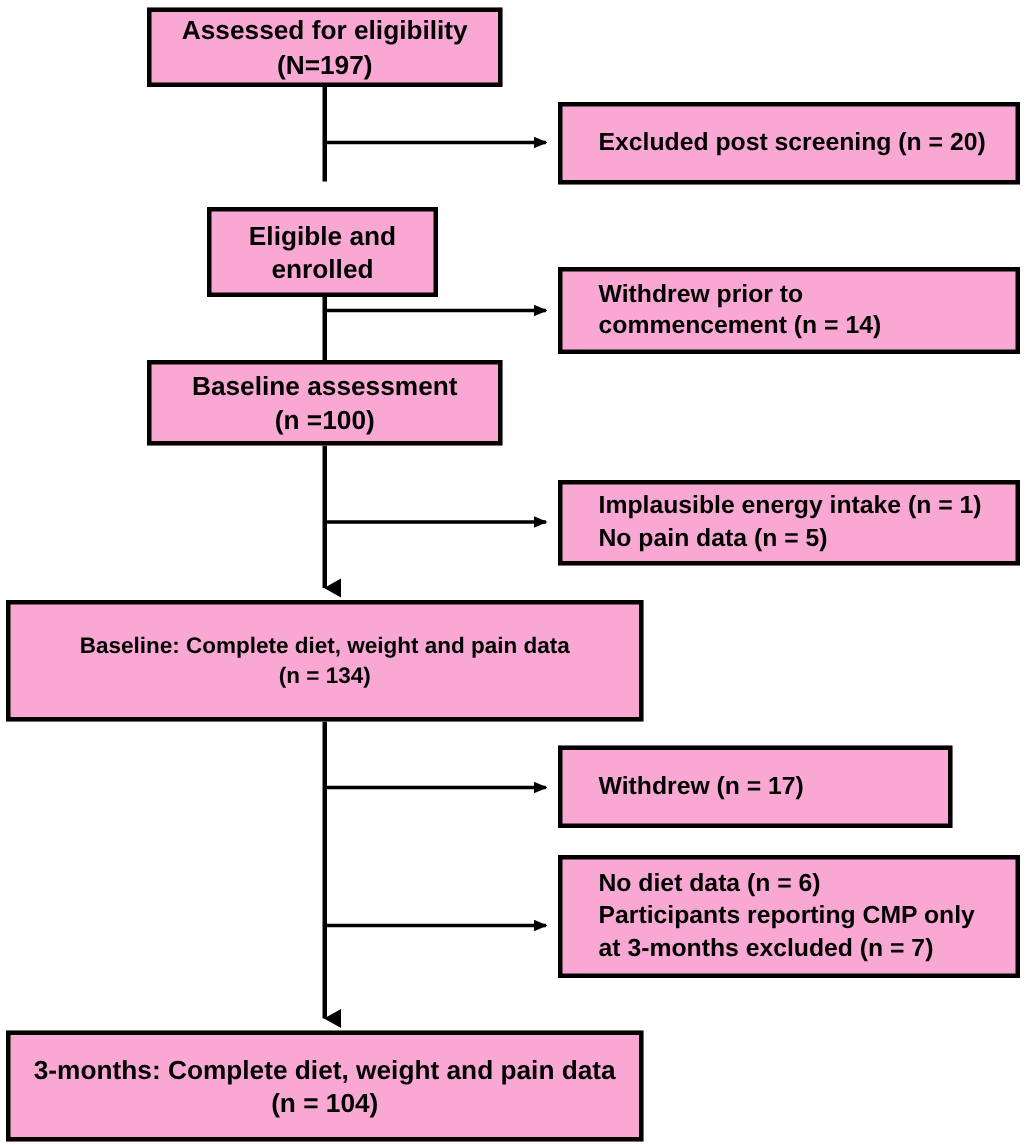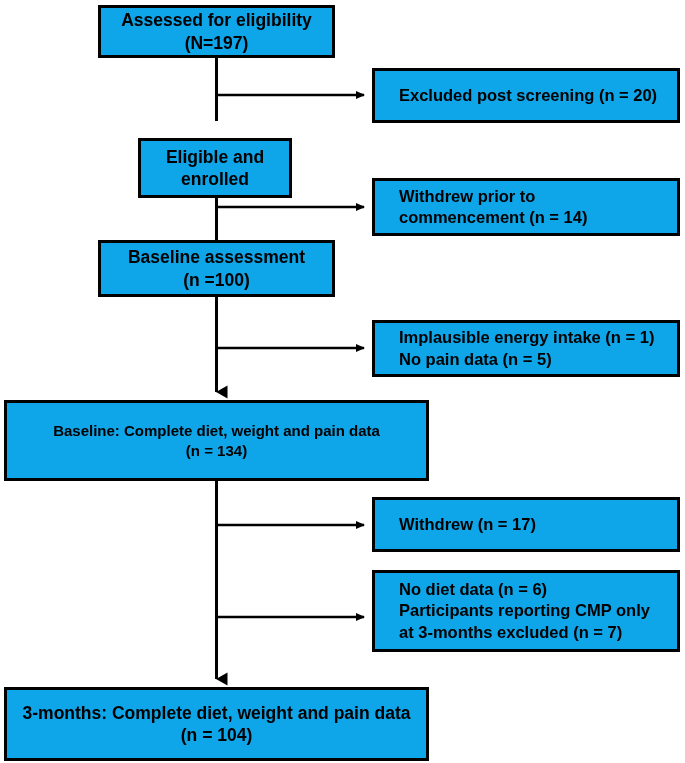--- a/index.html
+++ b/index.html
@@ -20,21 +20,21 @@
     left: 0;
     top: 0;
     width: 685px;
     height: 763px;
     pointer-events: none;
   }
   .node {
     position: absolute;
     box-sizing: border-box;
     border: 3px solid #000000;
-    background: #0ea5e9;
+    background: #f9a8d4;
     display: flex;
     flex-direction: column;
     justify-content: center;
     font-weight: bold;
     color: #000000;
     line-height: 1.28;
     z-index: 2;
   }
   .node.center {
     align-items: center;
@@ -51,21 +51,21 @@
   
   #node-assessed      { left: 98px;  top: 5px;   width: 237px; height: 53px;  font-size: 17.5px; }
   #node-eligible      { left: 138px; top: 121px; width: 154px; height: 60px;  font-size: 17.5px; margin-top: 17px; }
   #node-baseline-assess { left: 98px; top: 240px; width: 237px; height: 57px; font-size: 17.5px; }
   #node-baseline-complete { left: 4px; top: 400px; width: 425px; height: 81px; font-size: 15px; }
   #node-3months       { left: 4px;   top: 687px; width: 425px; height: 74px;  font-size: 17.5px; }
 
   #node-excluded      { left: 372px; top: 68px;  width: 308px; height: 55px;  font-size: 16.5px; }
   #node-withdrew-prior{ left: 372px; top: 178px; width: 308px; height: 58px;  font-size: 16.5px; }
   #node-implausible   { left: 372px; top: 320px; width: 308px; height: 57px;  font-size: 16.5px; }
-  #node-withdrew17    { left: 372px; top: 497px; width: 308px; height: 55px;  font-size: 16.5px; }
+  #node-withdrew17    { left: 372px; top: 497px; width: 263px; height: 55px;  font-size: 16.5px; }
   #node-nodiet        { left: 372px; top: 570px; width: 308px; height: 82px;  font-size: 16.5px; }
 </style>
 </head>
 <body>
 
 <div id="canvas">
 
   <svg id="connectors" viewBox="0 0 685 763" width="685" height="763" aria-hidden="true">
     <defs>
       <marker id="arrow-r" markerWidth="9" markerHeight="9" refX="8" refY="4.5" orient="auto" markerUnits="userSpaceOnUse">

